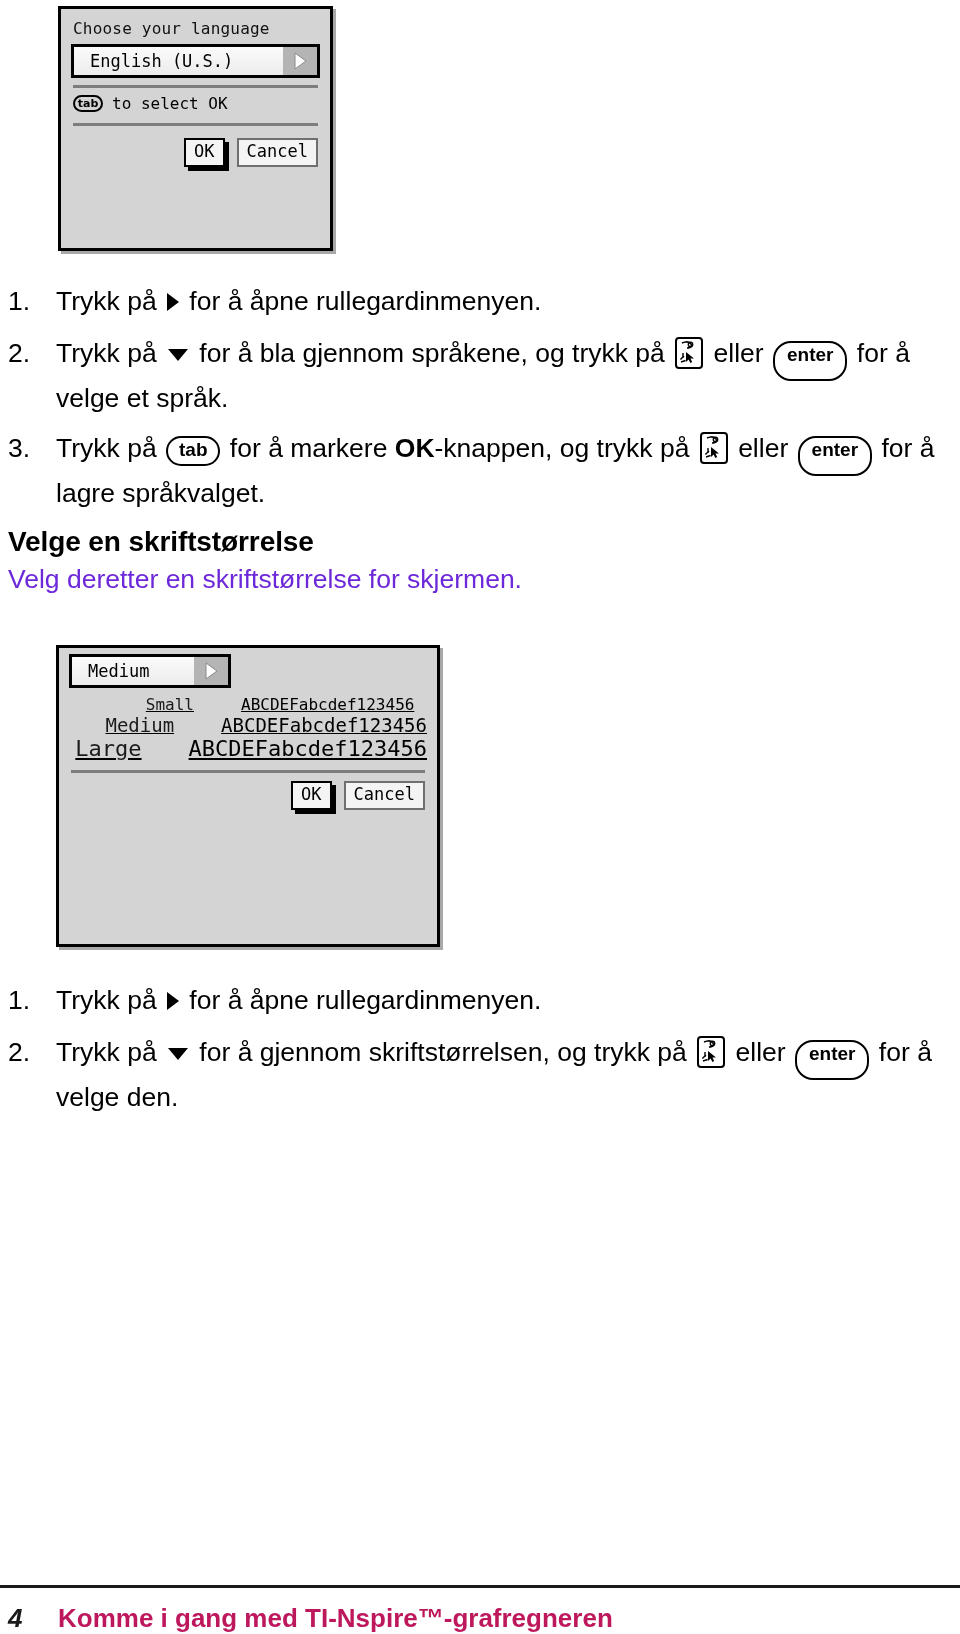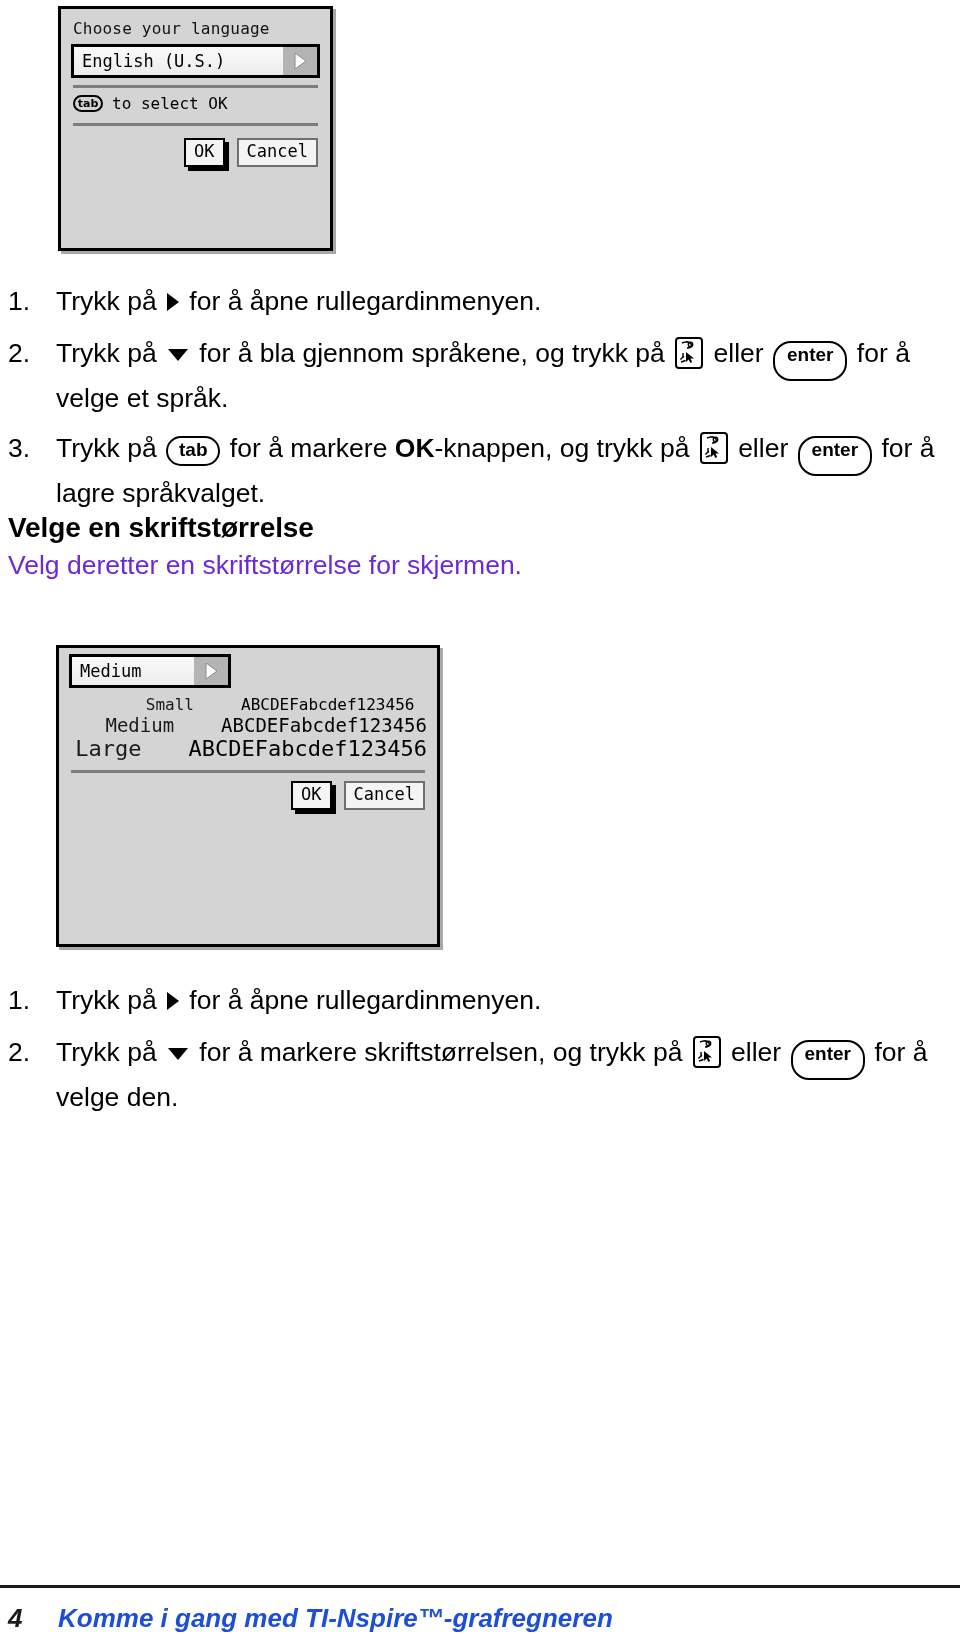--- a/index.html
+++ b/index.html
@@ -50,21 +50,21 @@
     align-items: stretch;
     background: #f2f2f2;
     height: 34px;
     box-sizing: border-box;
     margin-bottom: 4px;
   }
   .calc-combo-value {
     flex: 1;
     display: flex;
     align-items: center;
-    padding-left: 8px;
+    padding-left: 16px;
     font-size: 17px;
     background: linear-gradient(to bottom, #fbfbfb 0%, #ececec 100%);
     white-space: nowrap;
   }
   .calc-combo-arrow {
     width: 34px;
     background: #b4b4b4;
     display: flex;
     align-items: center;
     justify-content: center;
@@ -120,20 +120,21 @@
   }
 
   
   .fs-samples {
     margin: 7px 0 0 0;
   }
   .fs-row {
     display: flex;
     align-items: flex-end;
     white-space: nowrap;
+    text-decoration: underline;
   }
   .fs-label {
     text-align: right;
     color: #1a1a1a;
   }
   .fs-sample {
     color: #000000;
     padding-left: 9px;
     margin-left: 38px;
   }
@@ -245,23 +246,22 @@
   .footer-rule {
     position: absolute;
     left: 0;
     width: 960px;
     height: 3px;
     background: #1a1a1a;
   }
   .footer-text {
     position: absolute;
     font-size: 26px;
-    font-style: italic;
-    font-weight: bold;
-    color: #1d4ed8;
+    font-weight: bold;
+    color: #be185d;
     white-space: nowrap;
   }
   .footer-page {
     position: absolute;
     font-size: 26px;
     font-style: italic;
     font-weight: bold;
     color: #1a1a1a;
   }
 </style>
@@ -316,21 +316,21 @@
               <path d="M5 4 C5 4, 12 1, 14 5 C16 9, 10 9, 10 9" fill="none" stroke="#000" stroke-width="1.6"></path>
               <circle cx="13.5" cy="5.5" r="2.2" fill="none" stroke="#000" stroke-width="1.4"></circle>
               <path d="M6 19 L6 14 M3.4 20.4 L7 17 M4 23 L8.6 21.5" stroke="#000" stroke-width="1.4"></path>
               <path d="M9 13 L9 23 L11.6 20.4 L13.4 24 L15.2 23 L13.4 19.6 L17 19.6 Z" fill="#000"></path>
             </svg></span><span> eller </span><span class="key-enter">enter</span><span> for å lagre språkvalget.</span></span>
     </li>
 
   </ol>
 </div>
 
-<div class="prose" style="left:8px; top:512px; width:900px;">
+<div class="prose" style="left:8px; top:526px; width:900px;">
   <h2 class="heading2">Velge en skriftstørrelse</h2>
   <p class="subtext">Velg deretter en skriftstørrelse for skjermen.</p>
 </div>
 
 <div class="calc-dialog" style="left:56px; top:645px; width:384px; height:302px;">
   <div class="calc-body">
     <div class="calc-combo" style="width:162px;">
       <div class="calc-combo-value">Medium</div>
       <div class="calc-combo-arrow">
         <svg width="16" height="20" viewBox="0 0 16 20" aria-hidden="true">
@@ -363,21 +363,21 @@
 <div class="prose" style="left:0px; top:983px; width:940px;">
   <ol class="steps">
 
     <li>
       <span class="num">1.</span>
       <span><span>Trykk på </span><span class="ico tri-right"></span><span> for å åpne rullegardinmenyen.</span></span>
     </li>
 
     <li>
       <span class="num">2.</span>
-      <span><span>Trykk på </span><span class="ico tri-down"></span><span> for å markere skriftstørrelsen, og trykk på </span><span class="key-click"><svg width="23" height="27" viewBox="0 0 23 27" aria-hidden="true">
+      <span><span>Trykk på </span><span class="ico tri-down"></span><span> for å gjennom skriftstørrelsen, og trykk på </span><span class="key-click"><svg width="23" height="27" viewBox="0 0 23 27" aria-hidden="true">
               <path d="M5 4 C5 4, 12 1, 14 5 C16 9, 10 9, 10 9" fill="none" stroke="#000" stroke-width="1.6"></path>
               <circle cx="13.5" cy="5.5" r="2.2" fill="none" stroke="#000" stroke-width="1.4"></circle>
               <path d="M6 19 L6 14 M3.4 20.4 L7 17 M4 23 L8.6 21.5" stroke="#000" stroke-width="1.4"></path>
               <path d="M9 13 L9 23 L11.6 20.4 L13.4 24 L15.2 23 L13.4 19.6 L17 19.6 Z" fill="#000"></path>
             </svg></span><span> eller </span><span class="key-enter">enter</span><span> for å velge den.</span></span>
     </li>
 
   </ol>
 </div>
 

